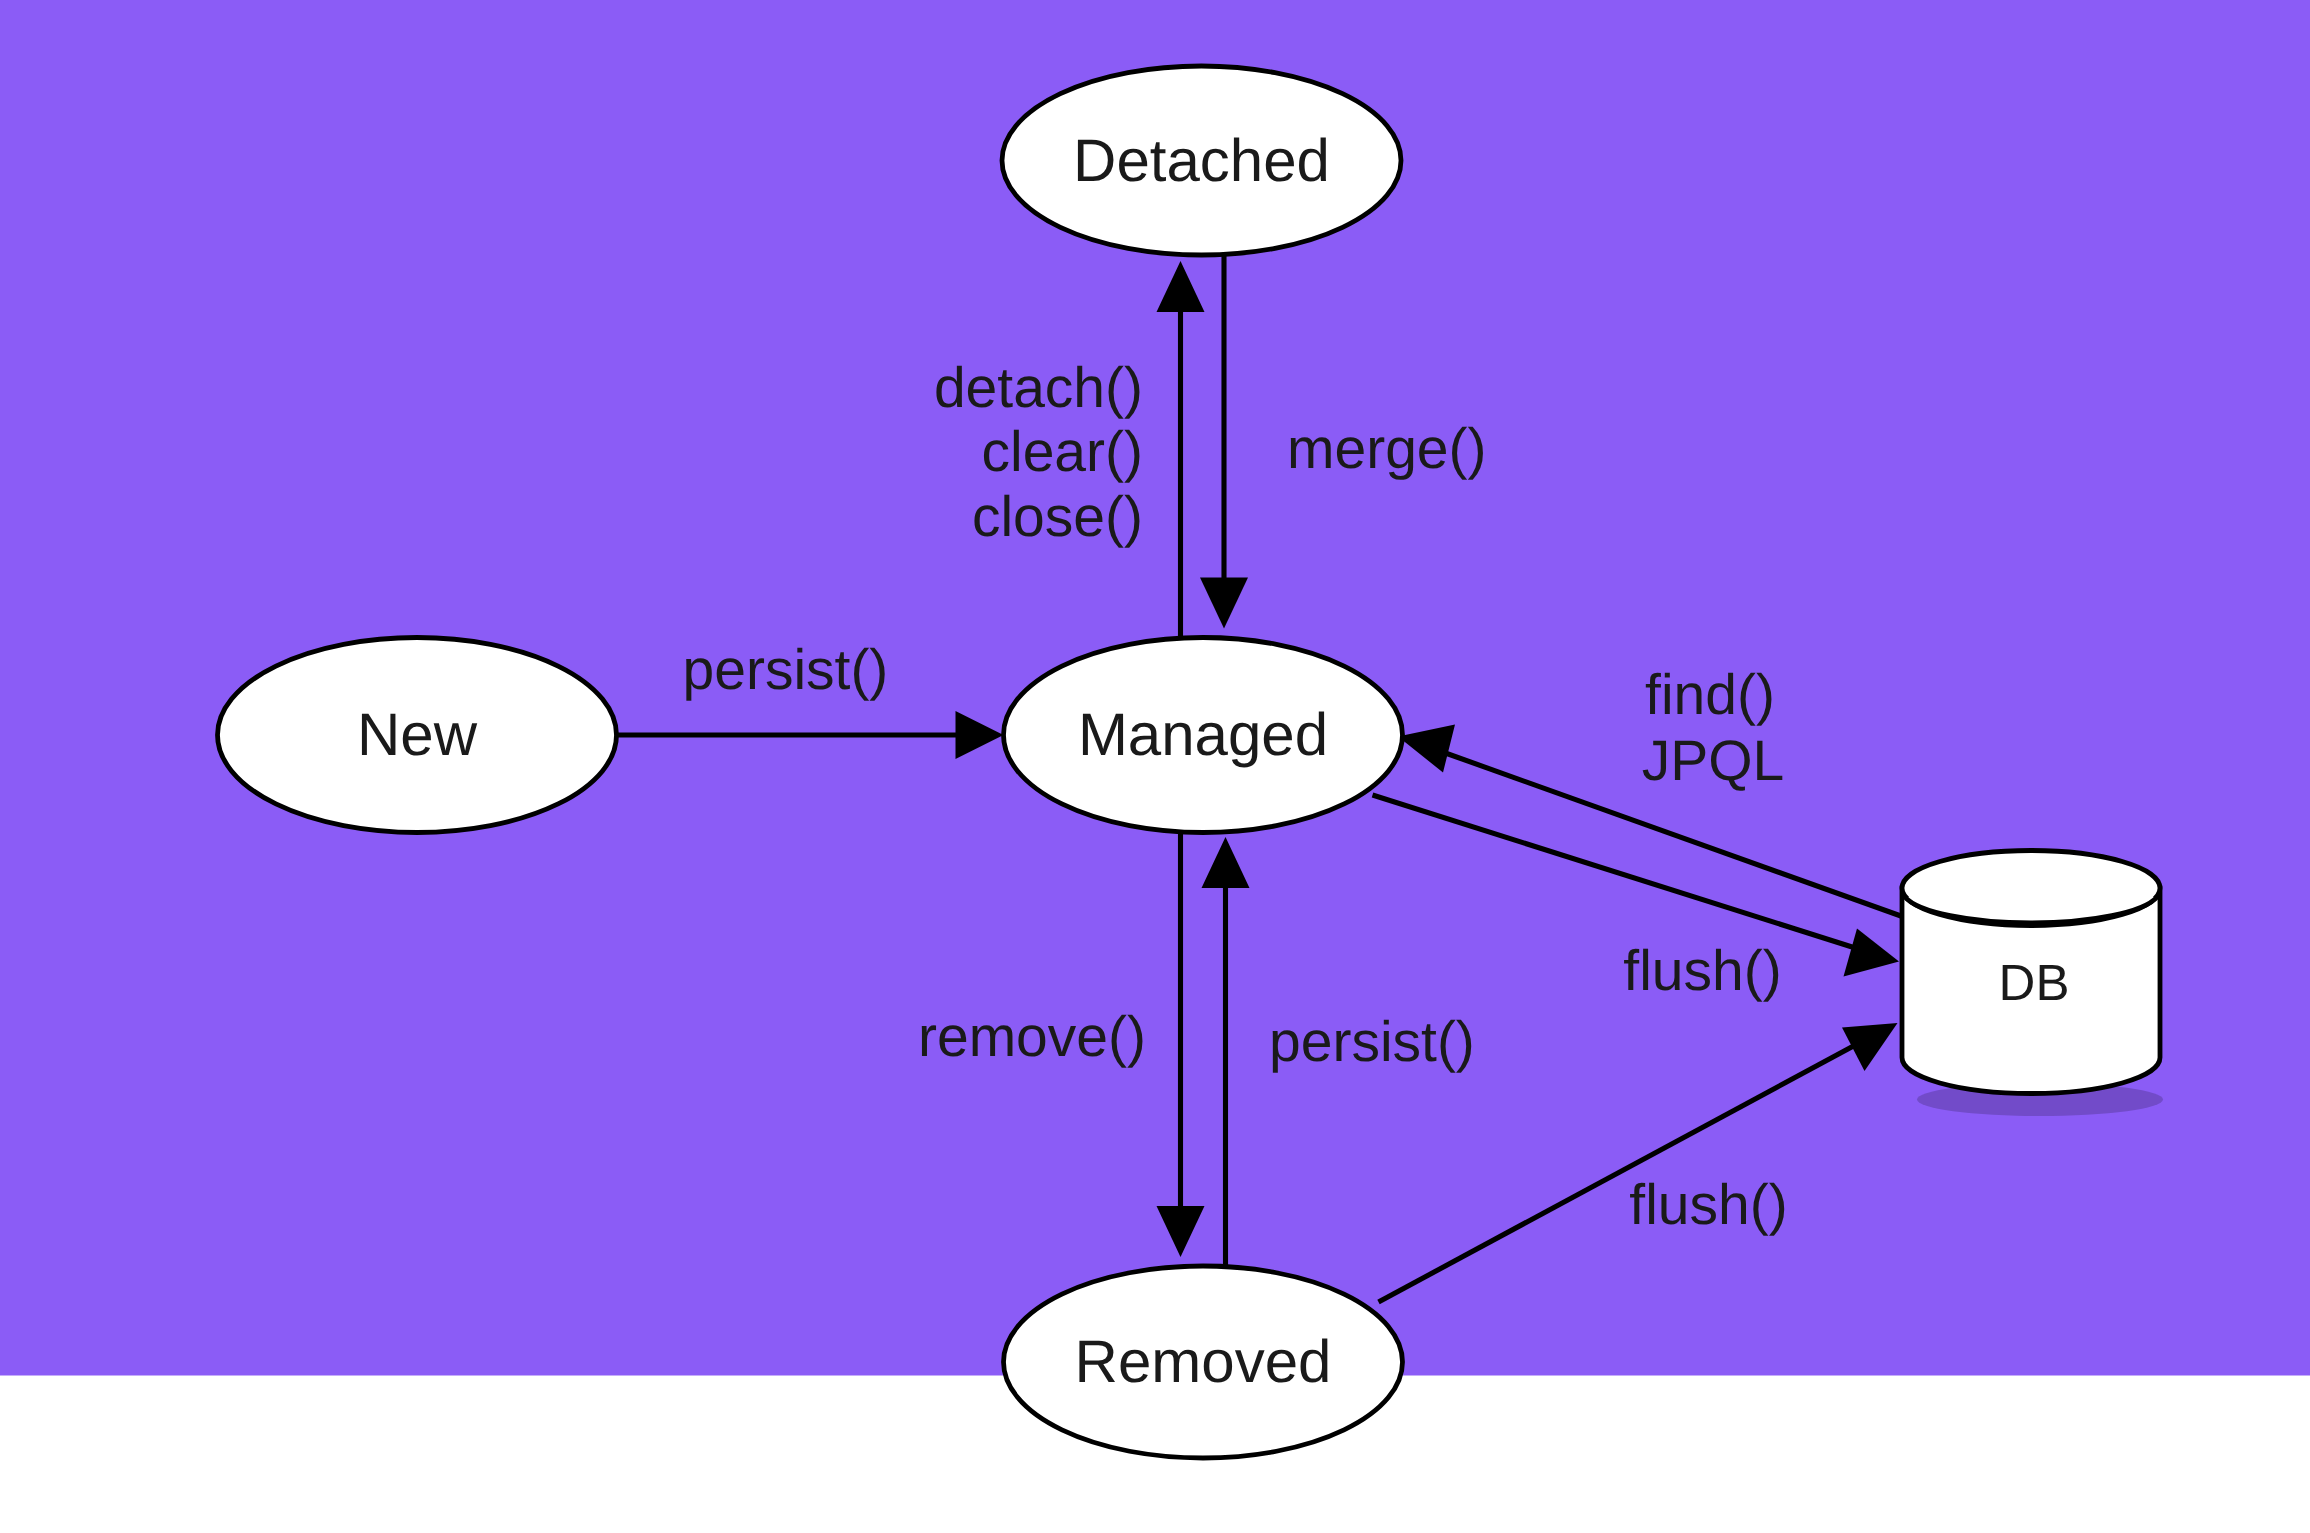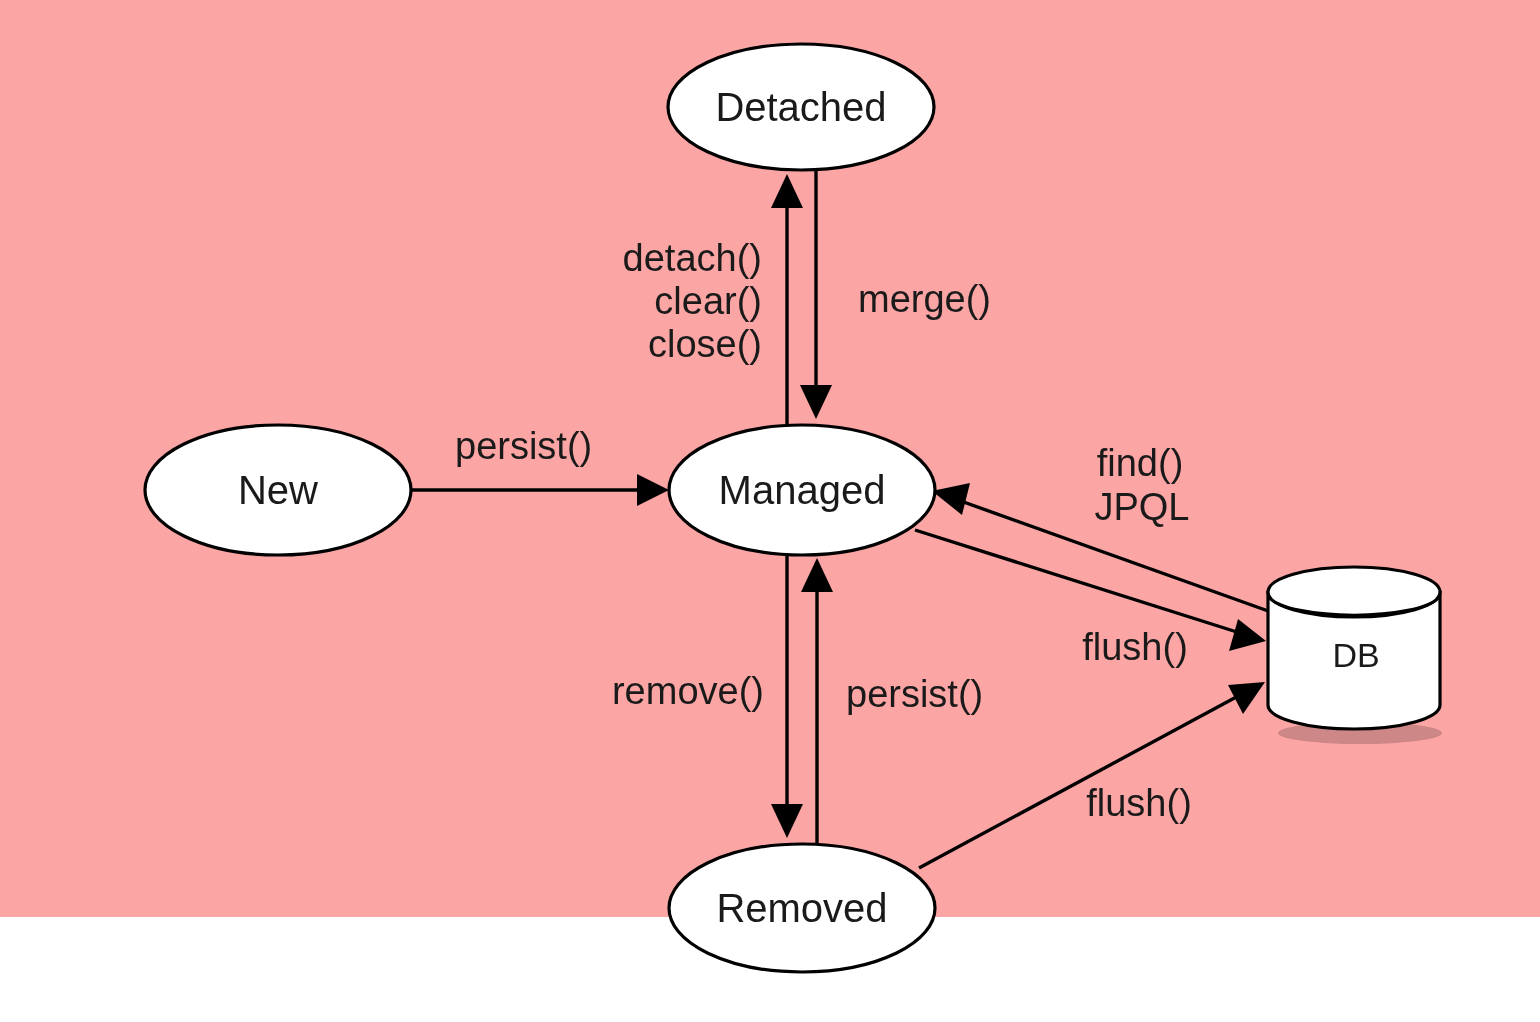--- a/index.html
+++ b/index.html
@@ -10,21 +10,21 @@
   body {
     width: 1540px;
     height: 1022px;
     font-family: "Liberation Sans", sans-serif;
     overflow: hidden;
   }
   #diagram-root {
     position: relative;
     width: 1540px;
     height: 917px;
-    background: #fca5a5;
+    background: #8b5cf6;
   }
   svg#diagram-canvas {
     display: block;
     width: 1540px;
     height: 1022px;
   }
   .node-shape {
     fill: #ffffff;
     stroke: #000000;
     stroke-width: 3.2;

